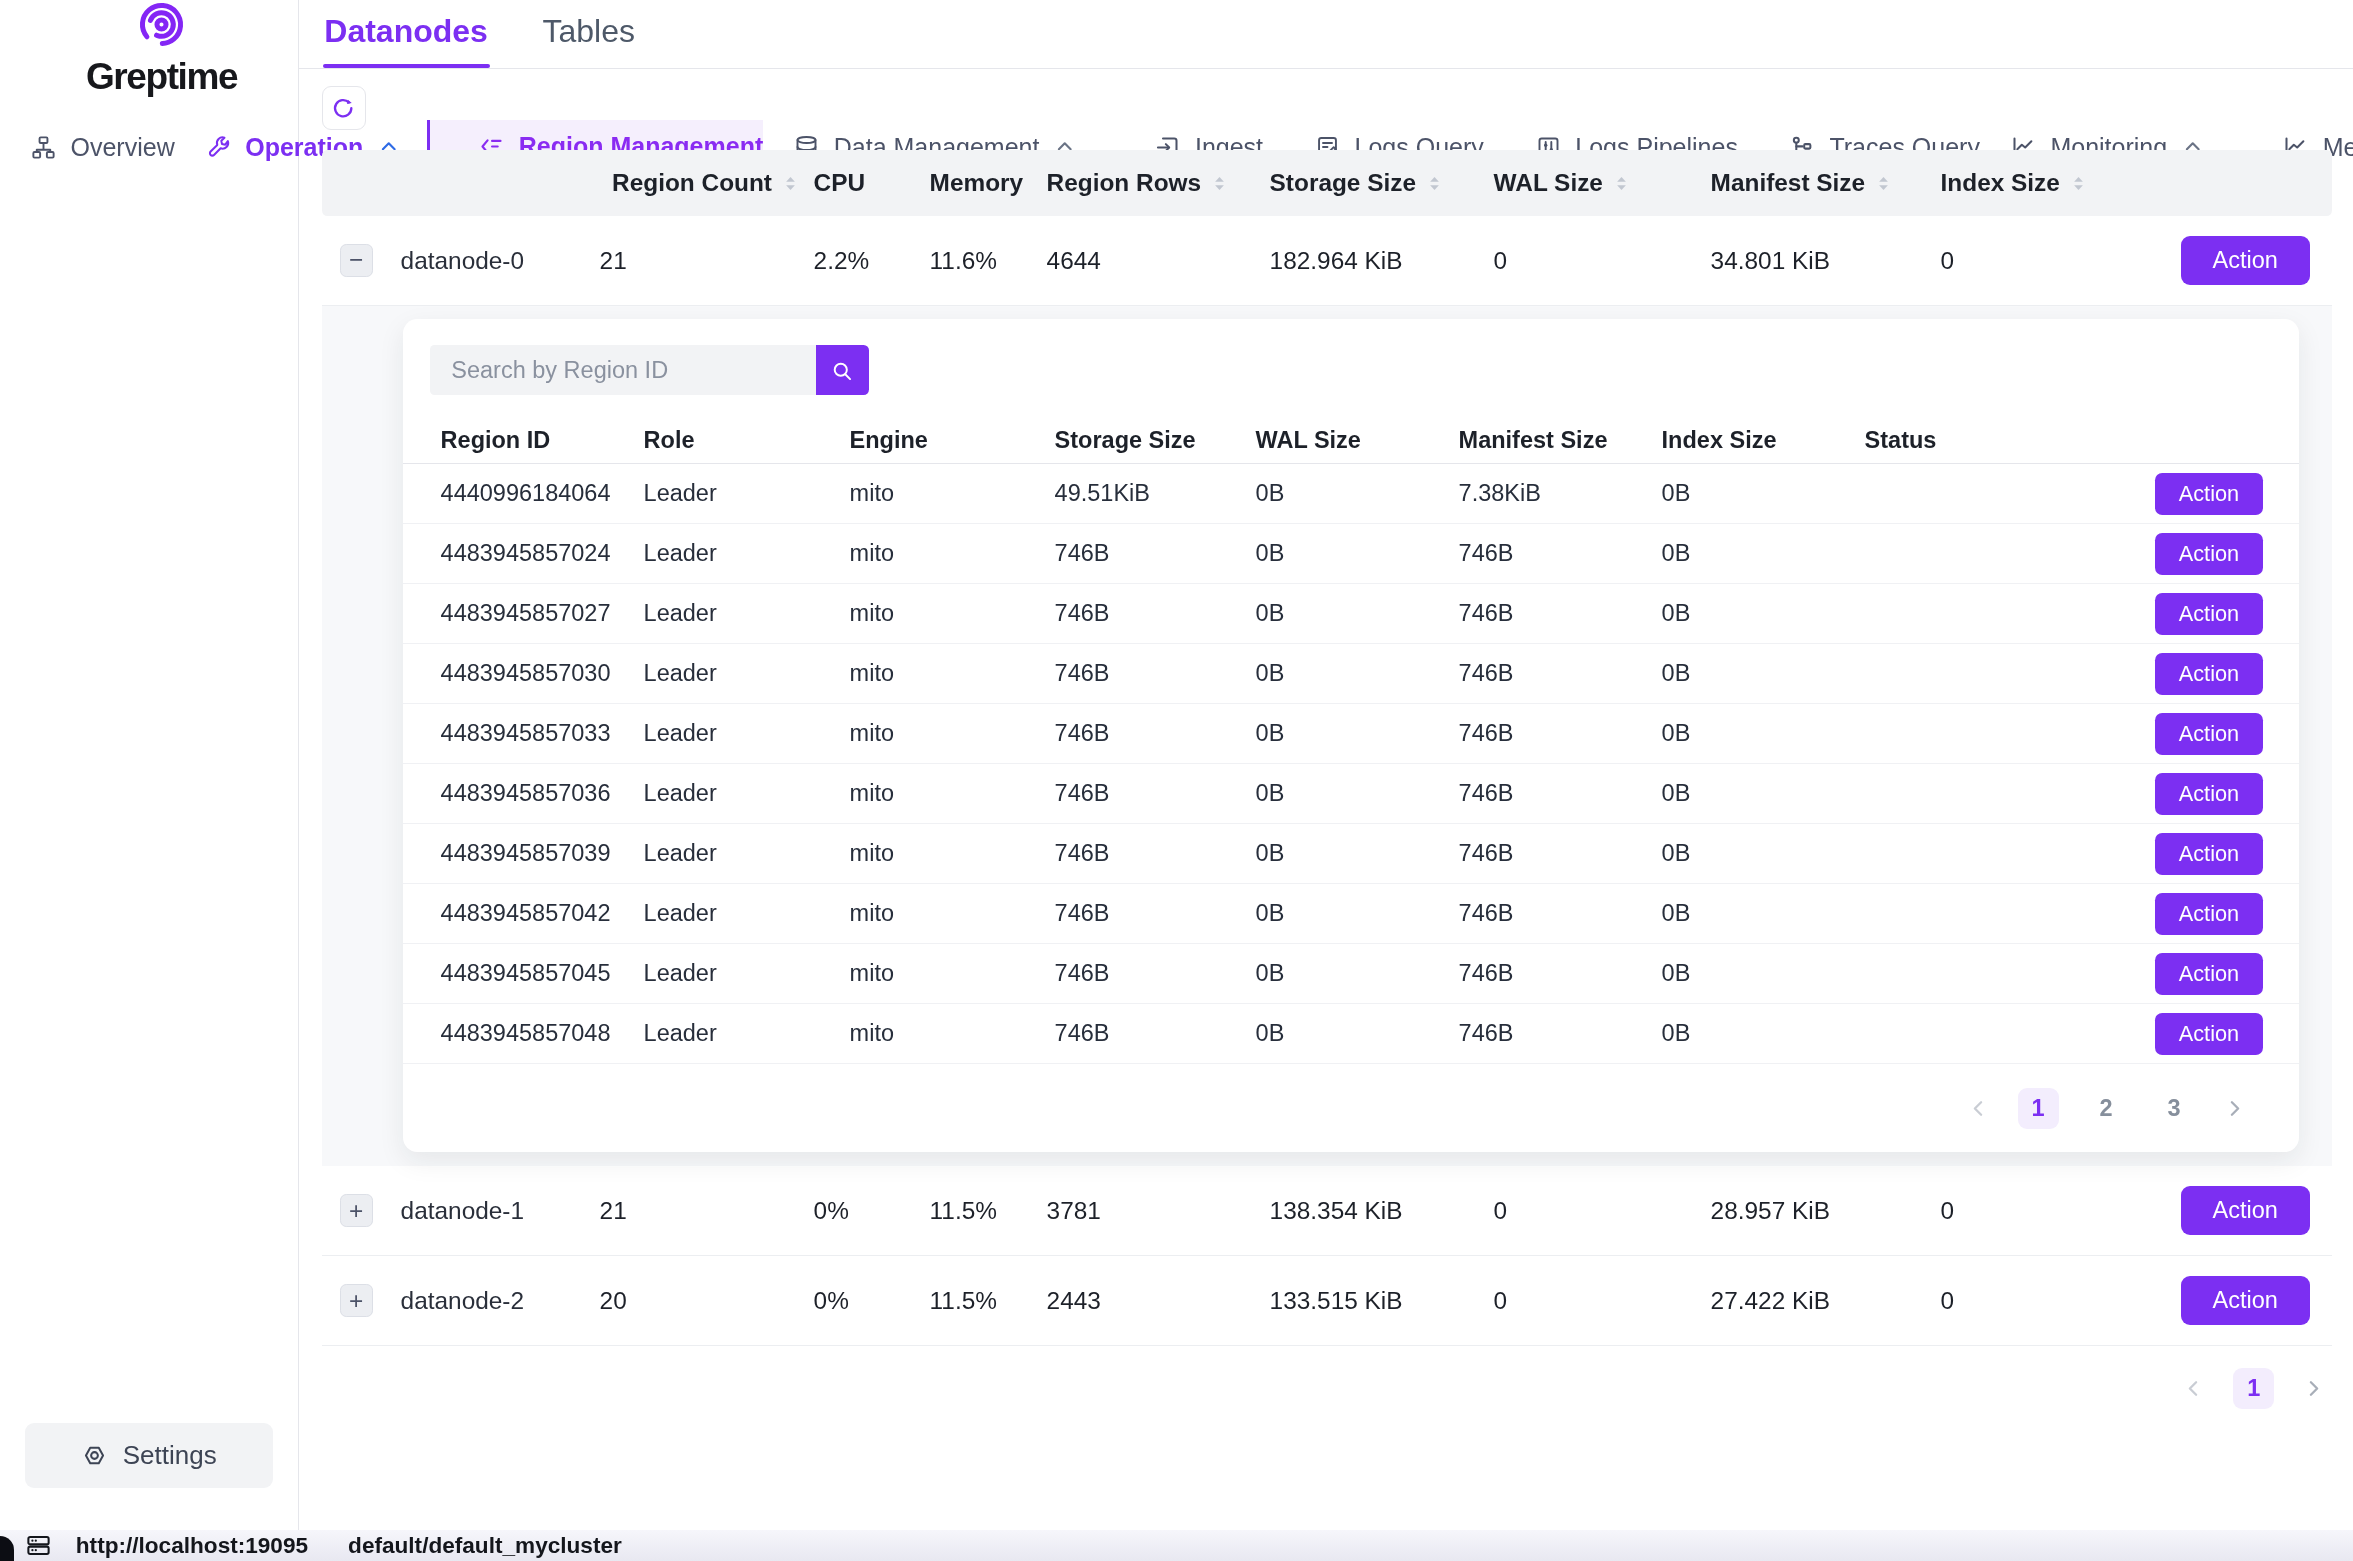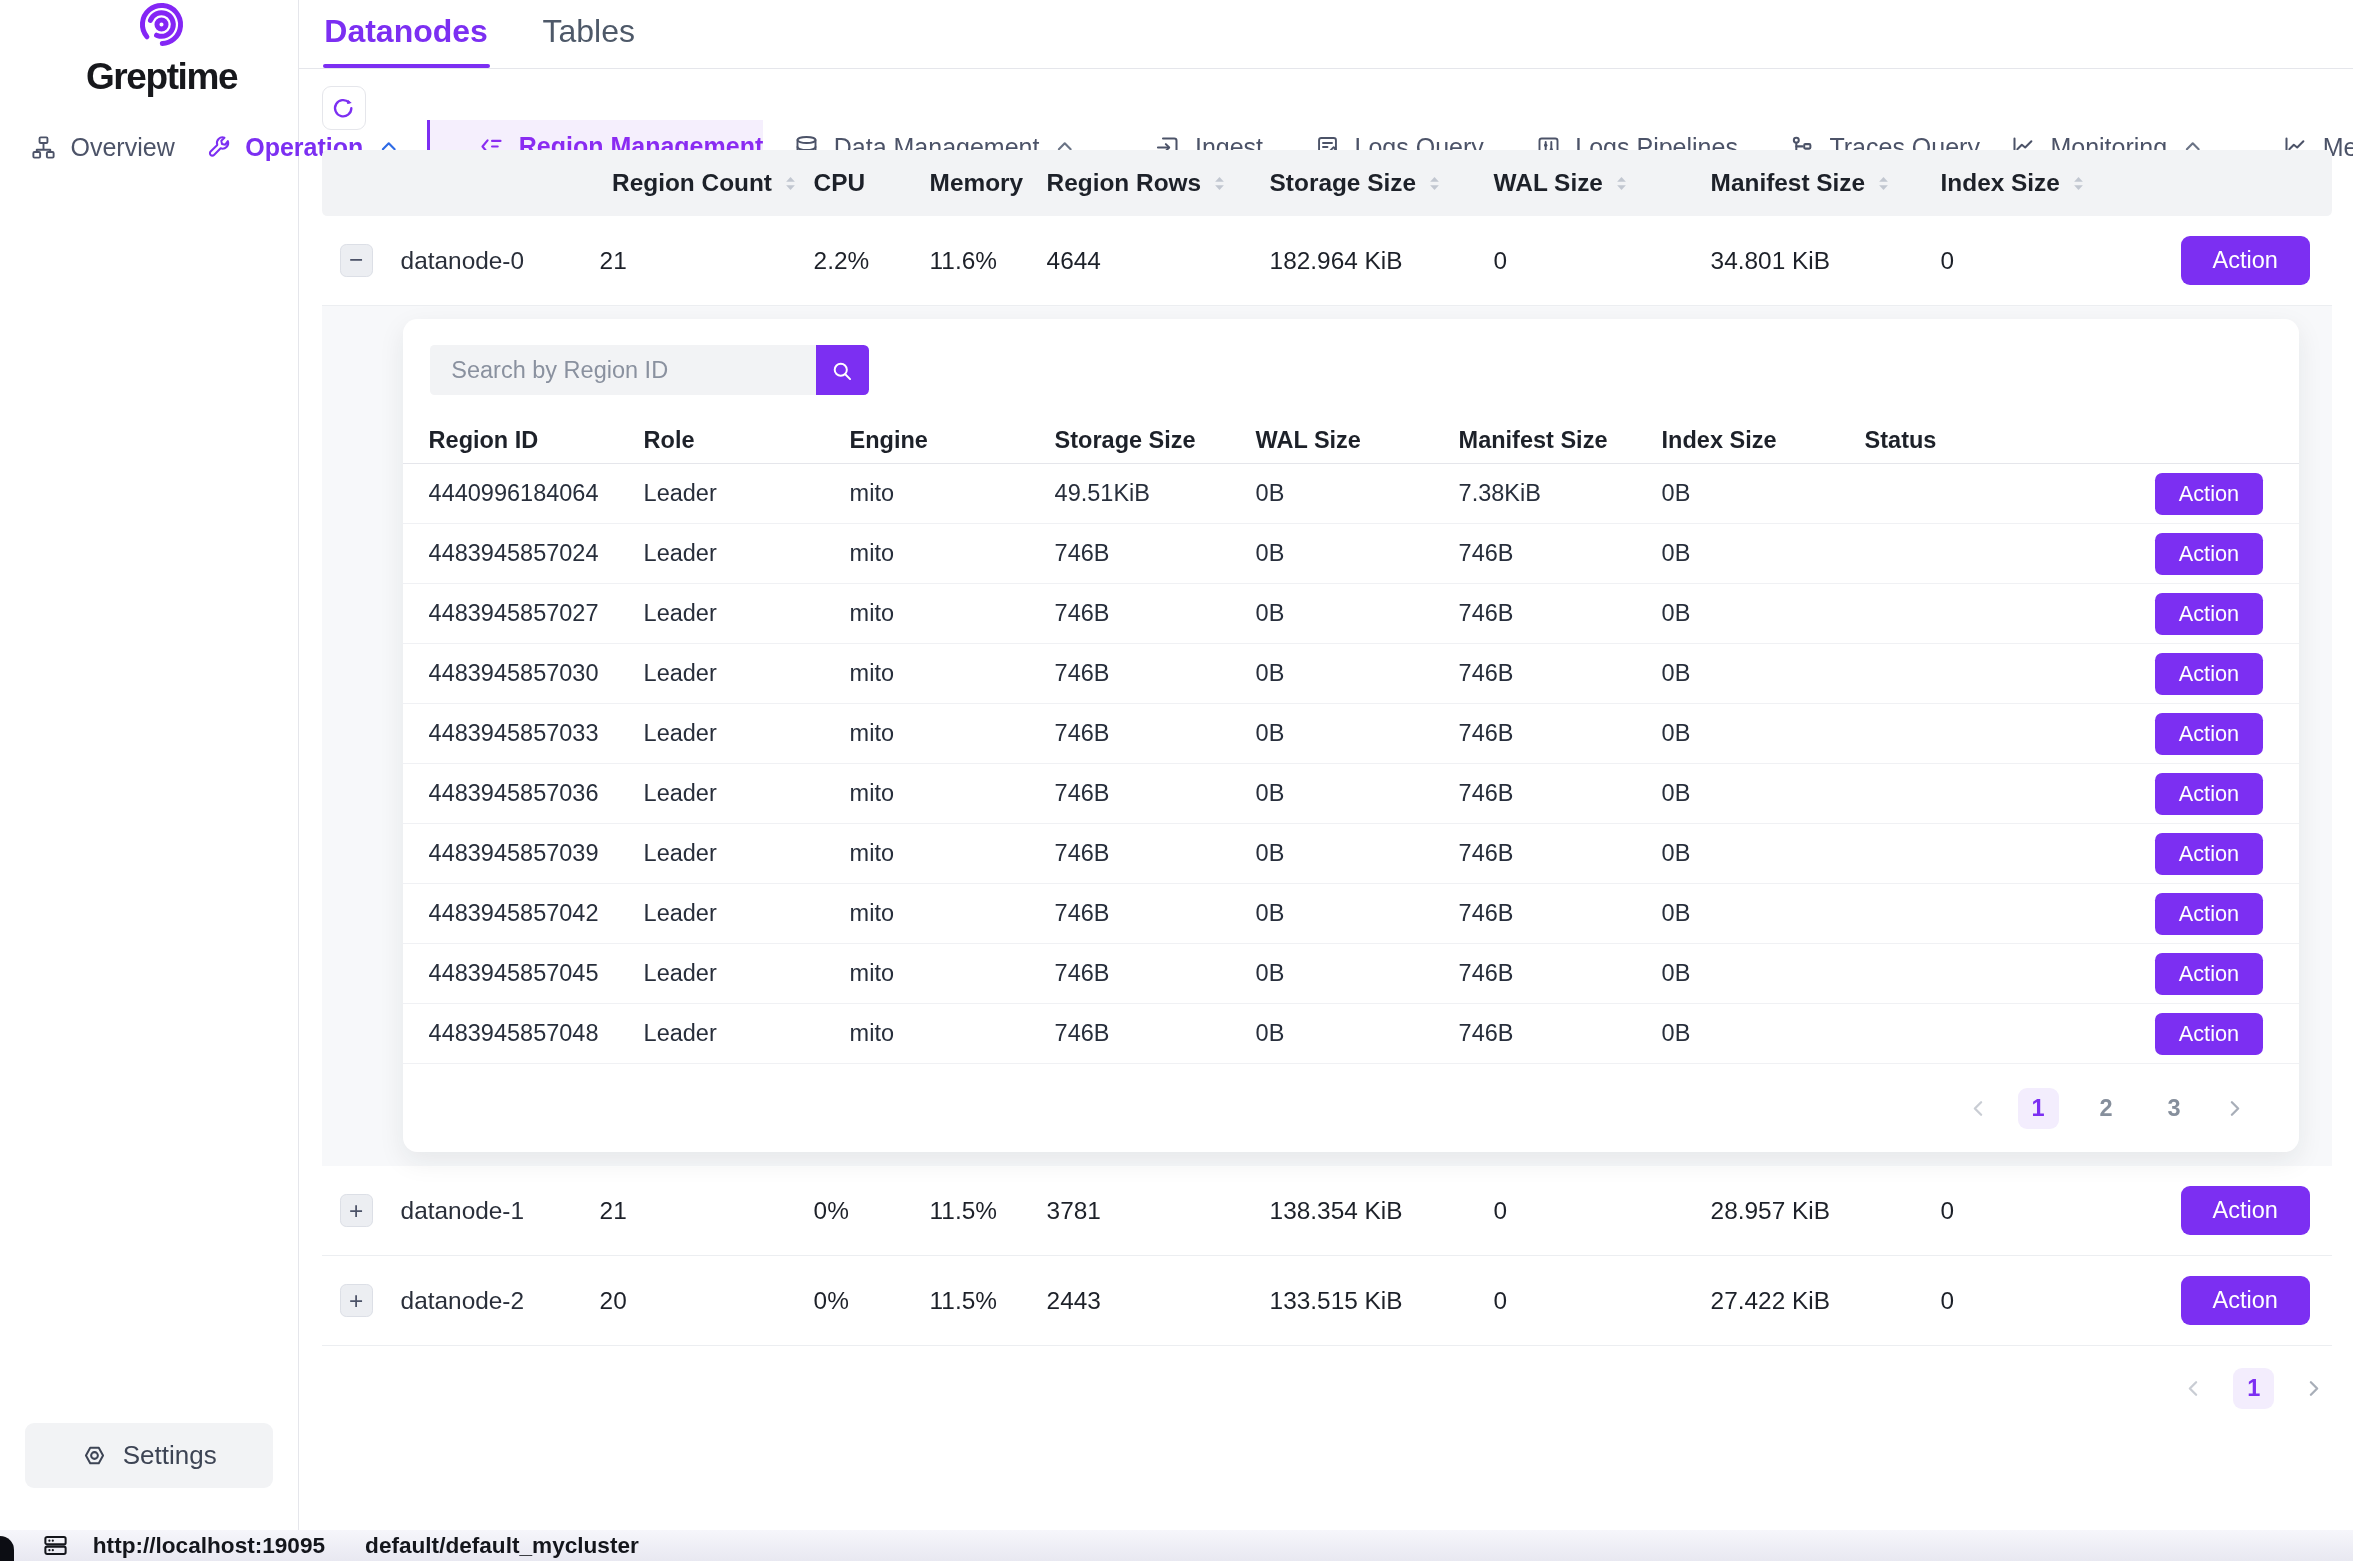--- a/index.html
+++ b/index.html
@@ -51,35 +51,35 @@
 
   
   .region-panel { background: #f7f8fa; padding: 12.6px 33px 14.4px 81px; }
   .card { background: #fff; border-radius: 14.4px; box-shadow: 0 9px 27px rgba(31,35,41,.08); padding: 25px 0 10.8px 0; }
   .search-wrap { display: flex; margin: 1.8px 0 21.7px 27px; }
   .search-input { width: 386px; height: 50px; background: #f2f3f5; border: none; border-radius: 4.5px 0 0 4.5px; padding: 0 21.7px; font-size: 23.5px; font-family: inherit; color: #1d2129; outline: none; }
   .search-input::placeholder { color: #8a919f; }
   .search-btn { width: 53px; height: 50px; background: #7c2ff2; border: none; border-radius: 0 5.4px 5.4px 0; display: flex; align-items: center; justify-content: center; cursor: pointer; }
   .sub-thead { display: flex; align-items: center; height: 47px; border-bottom: 0.9px solid #e5e6eb; font-size: 23.5px; font-weight: 700; color: #1d2129; }
   .sub-row { display: flex; align-items: center; height: 60px; border-bottom: 0.9px solid #f0f1f4; font-size: 23.5px; color: #272e3b; }
-  .s-rid { width: 241px; padding-left: 26px; } .s-role { width: 206px; } .s-eng { width: 205px; }
+  .s-rid { width: 241px; padding-left: 38px; } .s-role { width: 206px; } .s-eng { width: 205px; }
   .s-ss { width: 201px; } .s-wal { width: 203px; } .s-ms { width: 203px; } .s-is { width: 203px; } .s-status { width: 262px; }
   .s-action { flex: 1; display: flex; justify-content: flex-end; padding-right: 36px; }
   .btn-small { background: #7c2ff2; color: #fff; border: none; border-radius: 7.2px; height: 42px; padding: 0 23.5px; font-size: 21.7px; font-family: inherit; cursor: pointer; }
 
   .pagination { display: flex; align-items: center; justify-content: flex-end; gap: 27px; font-size: 23.5px; }
   .sub-pagination { padding: 23.5px 52px 12.6px 0; }
   .main-pagination { width: 2010px; margin-top: 21.7px; padding-right: 5.4px; }
   .page-box { min-width: 41px; height: 41px; display: flex; align-items: center; justify-content: center; border-radius: 9px; color: #868f9c; font-weight: 700; cursor: pointer; }
   .page-box.active { background: #f3edfd; color: #7c2ff2; }
   .pg-chev { display: flex; cursor: pointer; }
   .pg-chev.l { color: #c9cdd4; } .pg-chev.r { color: #a8aeb8; }
 
   
-  .statusbar { position: fixed; left: 0; bottom: 0; width: 2354px; height: 31px; background: linear-gradient(180deg, #f6f6fb, #e8e8f1); display: flex; align-items: center; padding-left: 42px; gap: 40px; font-size: 22.6px; font-weight: 700; color: #14161c; }
+  .statusbar { position: fixed; left: 0; bottom: 0; width: 2354px; height: 31px; background: linear-gradient(180deg, #f6f6fb, #e8e8f1); display: flex; align-items: center; padding-left: 25px; gap: 40px; font-size: 22.6px; font-weight: 700; color: #14161c; }
   .corner-blob { position: fixed; left: 0; bottom: 0; width: 14.4px; height: 25px; background: #0c0d13; border-top-right-radius: 14.4px; }
 </style>
 </head>
 <body>
 
 <div class="app">
 
   <aside class="sidebar">
     <div class="logo-row">
       <span class="ic">

